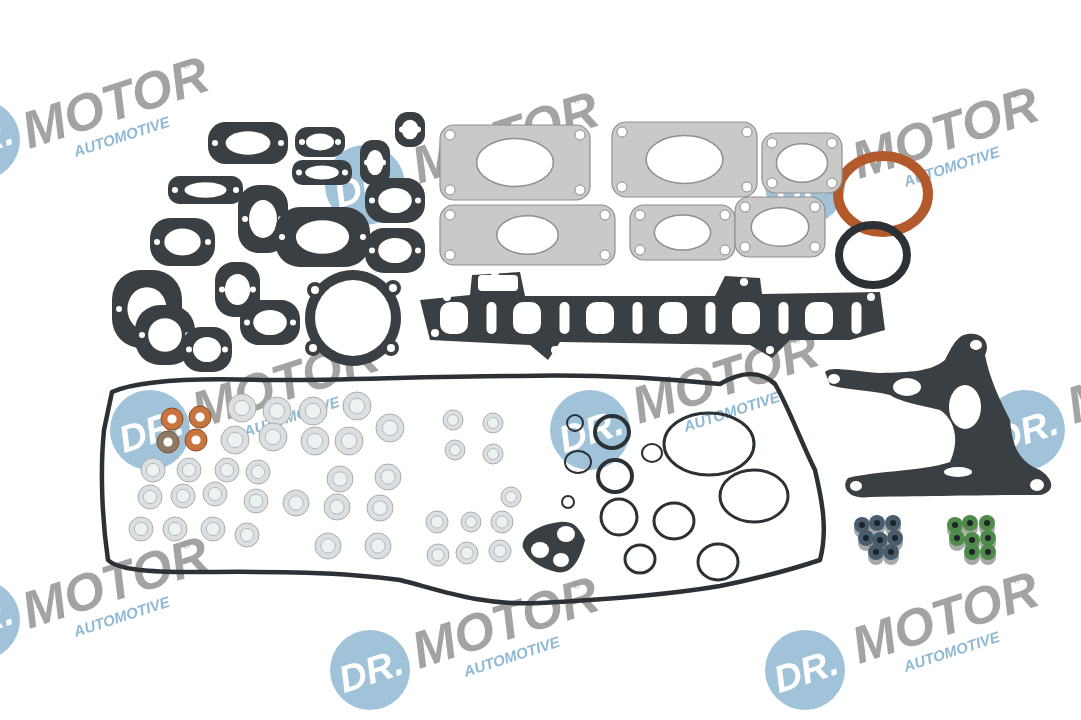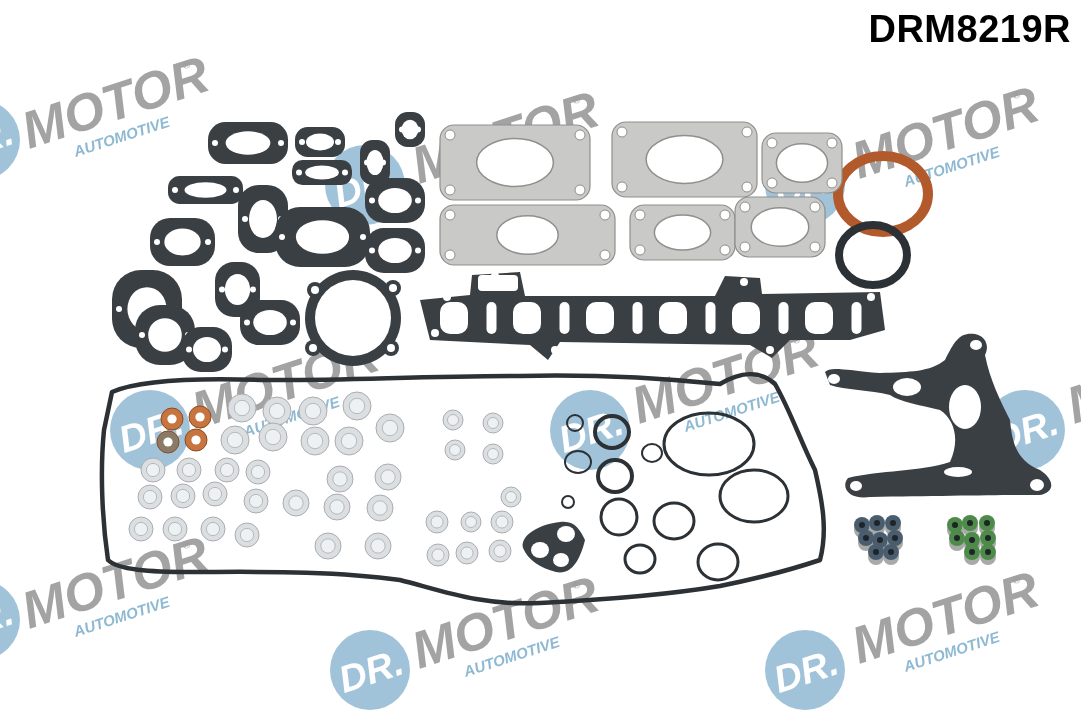--- a/index.html
+++ b/index.html
@@ -561,14 +561,13 @@
             <circle cx="972" cy="552" r="3" fill="#1e2428"></circle>
           </g>
           <g>
             <ellipse cx="988" cy="557" rx="8" ry="8" fill="#a7aaa6"></ellipse>
             <circle cx="988" cy="552" r="8" fill="#4e8a4a"></circle>
             <circle cx="988" cy="552" r="3" fill="#1e2428"></circle>
           </g>
         </g>
     </g>
   </svg>
-  <div class="part-number">DRM8219R</div>
 </div>
 
 </body></html>

